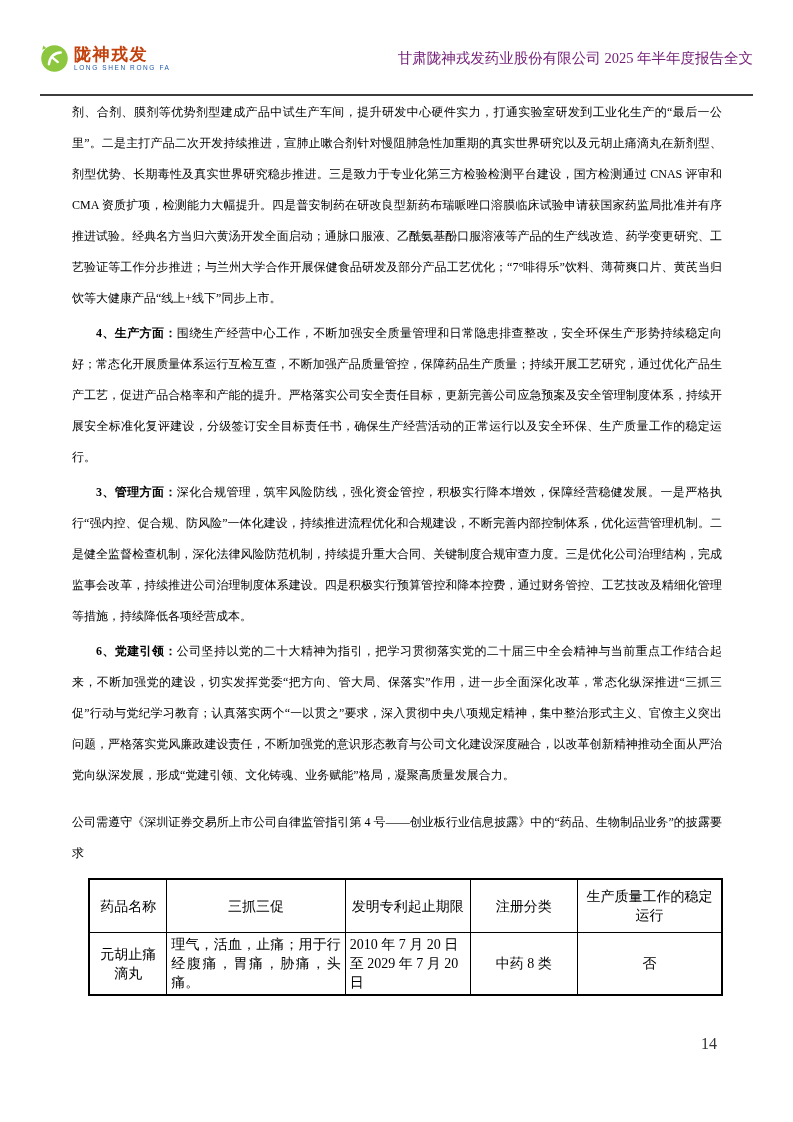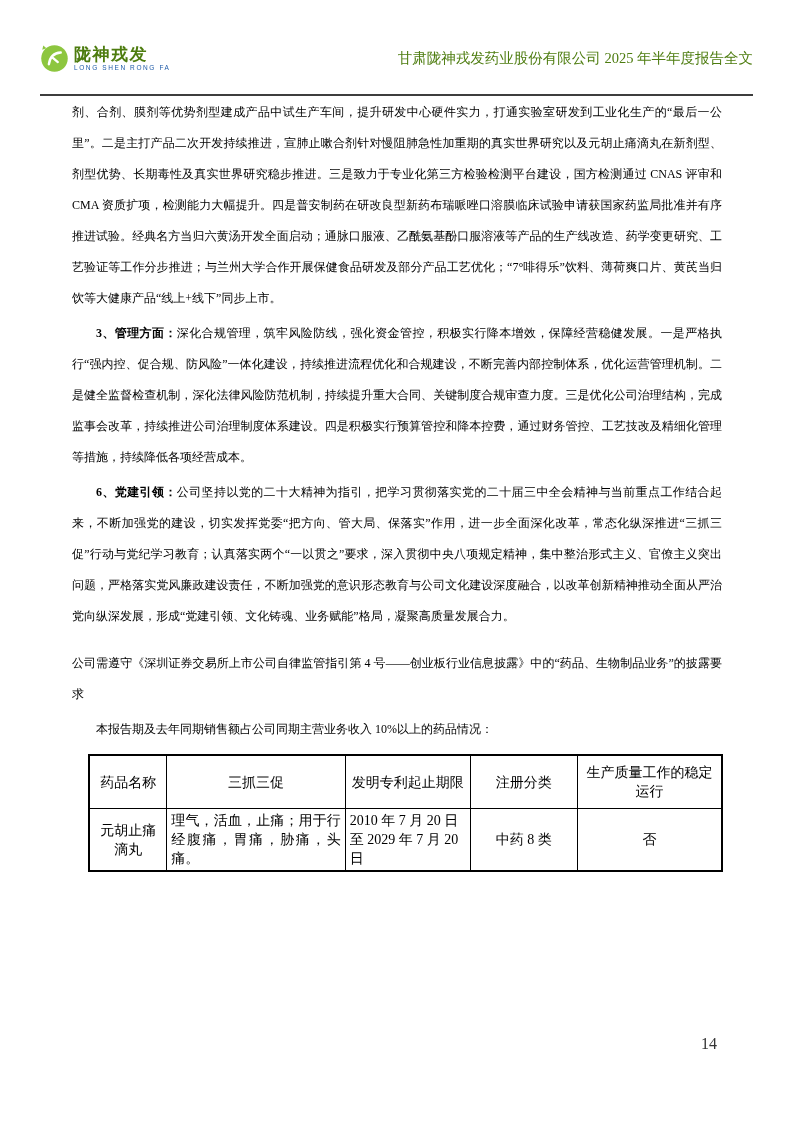--- a/index.html
+++ b/index.html
@@ -14,27 +14,27 @@
   }
   
   .header{
     position:absolute;left:40px;top:44px;width:713px;
     display:flex;justify-content:space-between;align-items:center;
   }
   .logo{display:flex;align-items:center;gap:5px;}
   .logo-texts{display:flex;flex-direction:column;line-height:1;}
   .logo-cn{
     font-family:"Liberation Sans","DejaVu Sans",sans-serif;
-    font-size:17px;font-weight:bold;color:#4d7c0f;letter-spacing:1.5px;
+    font-size:17px;font-weight:bold;color:#c2410c;letter-spacing:1.5px;
   }
   .logo-en{
     font-family:"Liberation Sans","DejaVu Sans",sans-serif;
     font-size:6.5px;color:#1e5aa8;letter-spacing:1.6px;margin-top:2px;
   }
-  .report-title{font-size:14.5px;color:#4d7c0f;white-space:nowrap;}
+  .report-title{font-size:14.5px;color:#701a75;white-space:nowrap;}
   .divider{
     position:absolute;left:40px;top:94px;width:713px;height:0;
     border-top:2.5px solid #3d3d3d;
   }
   
   .content{position:absolute;left:72px;top:97px;width:650px;}
   .para{
     margin:0 0 4px 0;
     font-size:12px;line-height:31px;
     text-align:justify;text-justify:inter-ideograph;
@@ -80,28 +80,28 @@
       </div>
     </div>
     <div class="report-title">甘肃陇神戎发药业股份有限公司 2025 年半年度报告全文</div>
   </div>
   <div class="divider"></div>
 
   <div class="content">
 
     <p class="para"><span>剂、合剂、膜剂等优势剂型建成产品中试生产车间，提升研发中心硬件实力，打通实验室研发到工业化生产的“最后一公里”。二是主打产品二次开发持续推进，宣肺止嗽合剂针对慢阻肺急性加重期的真实世界研究以及元胡止痛滴丸在新剂型、剂型优势、长期毒性及真实世界研究稳步推进。三是致力于专业化第三方检验检测平台建设，国方检测通过 CNAS 评审和 CMA 资质扩项，检测能力大幅提升。四是普安制药在研改良型新药布瑞哌唑口溶膜临床试验申请获国家药监局批准并有序推进试验。经典名方当归六黄汤开发全面启动；通脉口服液、乙酰氨基酚口服溶液等产品的生产线改造、药学变更研究、工艺验证等工作分步推进；与兰州大学合作开展保健食品研发及部分产品工艺优化；“7°啡得乐”饮料、薄荷爽口片、黄芪当归饮等大健康产品“线上+线下”同步上市。</span></p>
 
+    <p class="para indent"><span class="lead">4、生产方面：</span><span>围绕生产经营中心工作，不断加强安全质量管理和日常隐患排查整改，安全环保生产形势持续稳定向好；常态化开展质量体系运行互检互查，不断加强产品质量管控，保障药品生产质量；持续开展工艺研究，通过优化产品生产工艺，促进产品合格率和产能的提升。严格落实公司安全责任目标，更新完善公司应急预案及安全管理制度体系，持续开展安全标准化复评建设，分级签订安全目标责任书，确保生产经营活动的正常运行以及安全环保、生产质量工作的稳定运行。</span></p>
 
     <p class="para indent"><span class="lead">3、管理方面：</span><span>深化合规管理，筑牢风险防线，强化资金管控，积极实行降本增效，保障经营稳健发展。一是严格执行“强内控、促合规、防风险”一体化建设，持续推进流程优化和合规建设，不断完善内部控制体系，优化运营管理机制。二是健全监督检查机制，深化法律风险防范机制，持续提升重大合同、关键制度合规审查力度。三是优化公司治理结构，完成监事会改革，持续推进公司治理制度体系建设。四是积极实行预算管控和降本控费，通过财务管控、工艺技改及精细化管理等措施，持续降低各项经营成本。</span></p>
 
     <p class="para indent"><span class="lead">6、党建引领：</span><span>公司坚持以党的二十大精神为指引，把学习贯彻落实党的二十届三中全会精神与当前重点工作结合起来，不断加强党的建设，切实发挥党委“把方向、管大局、保落实”作用，进一步全面深化改革，常态化纵深推进“三抓三促”行动与党纪学习教育；认真落实两个“一以贯之”要求，深入贯彻中央八项规定精神，集中整治形式主义、官僚主义突出问题，严格落实党风廉政建设责任，不断加强党的意识形态教育与公司文化建设深度融合，以改革创新精神推动全面从严治党向纵深发展，形成“党建引领、文化铸魂、业务赋能”格局，凝聚高质量发展合力。</span></p>
 
     <p class="para regulation"><span>公司需遵守《深圳证券交易所上市公司自律监管指引第 4 号——创业板行业信息披露》中的“药品、生物制品业务”的披露要求</span></p>
 
-    <p class="para indent"><span>本报告期及去年同期销售额占公司同期主营业务收入 10%以上的药品情况：</span></p>
 
     <table class="drug-table">
       <colgroup>
         <col style="width:12.3%">
         <col style="width:28.2%">
         <col style="width:19.7%">
         <col style="width:17.0%">
         <col style="width:22.8%">
       </colgroup>
       <tbody>

